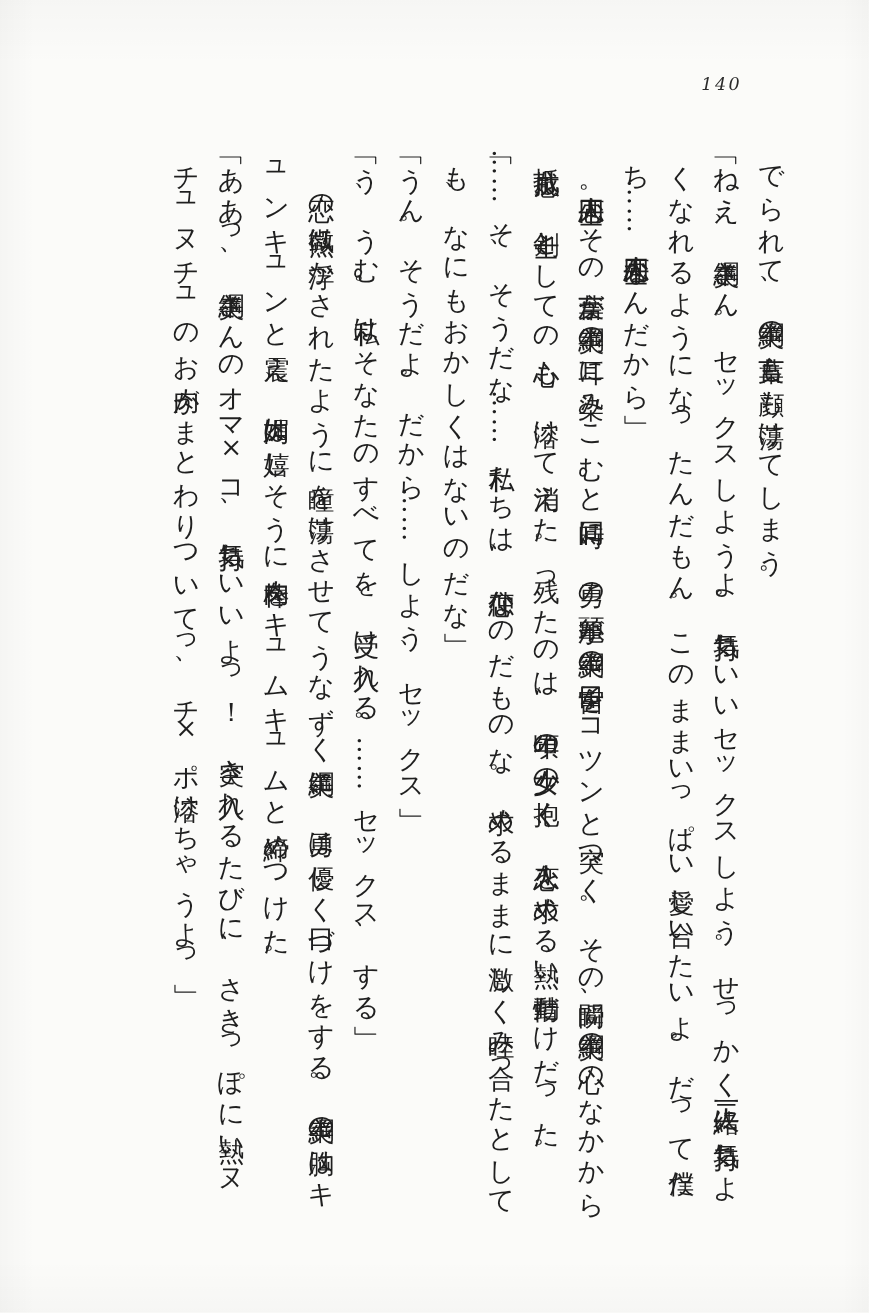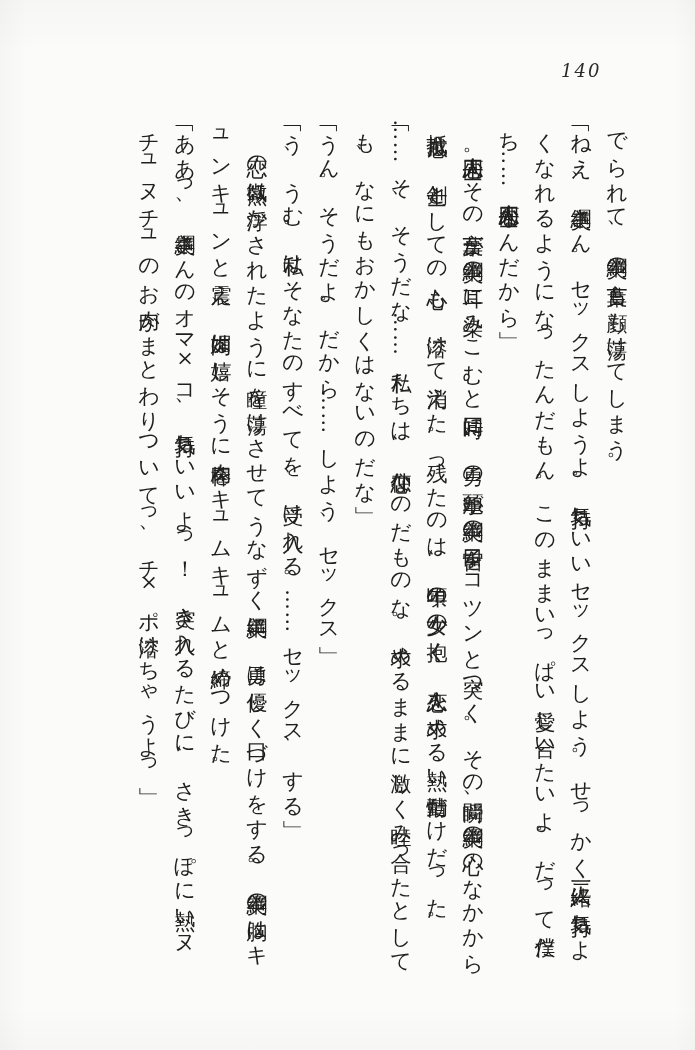--- a/index.html
+++ b/index.html
@@ -19,21 +19,21 @@
     inset: 0;
     background:
       linear-gradient(90deg, rgba(0,0,0,0.025) 0%, rgba(0,0,0,0) 4%, rgba(0,0,0,0) 97%, rgba(0,0,0,0.02) 100%),
       linear-gradient(180deg, rgba(0,0,0,0.018) 0%, rgba(0,0,0,0) 5%, rgba(0,0,0,0) 96%, rgba(0,0,0,0.02) 100%),
       #fbfbf9;
   }
   .page-number {
     position: absolute;
     top: 60px;
     left: 561px;
-    font-size: 18px;
+    font-size: 14px;
     font-style: italic;
     letter-spacing: 2px;
     color: #2b2b2b;
   }
   .text-block {
     position: absolute;
     top: 118px;
     right: 60px;
     height: 848px;
     writing-mode: vertical-rl;

